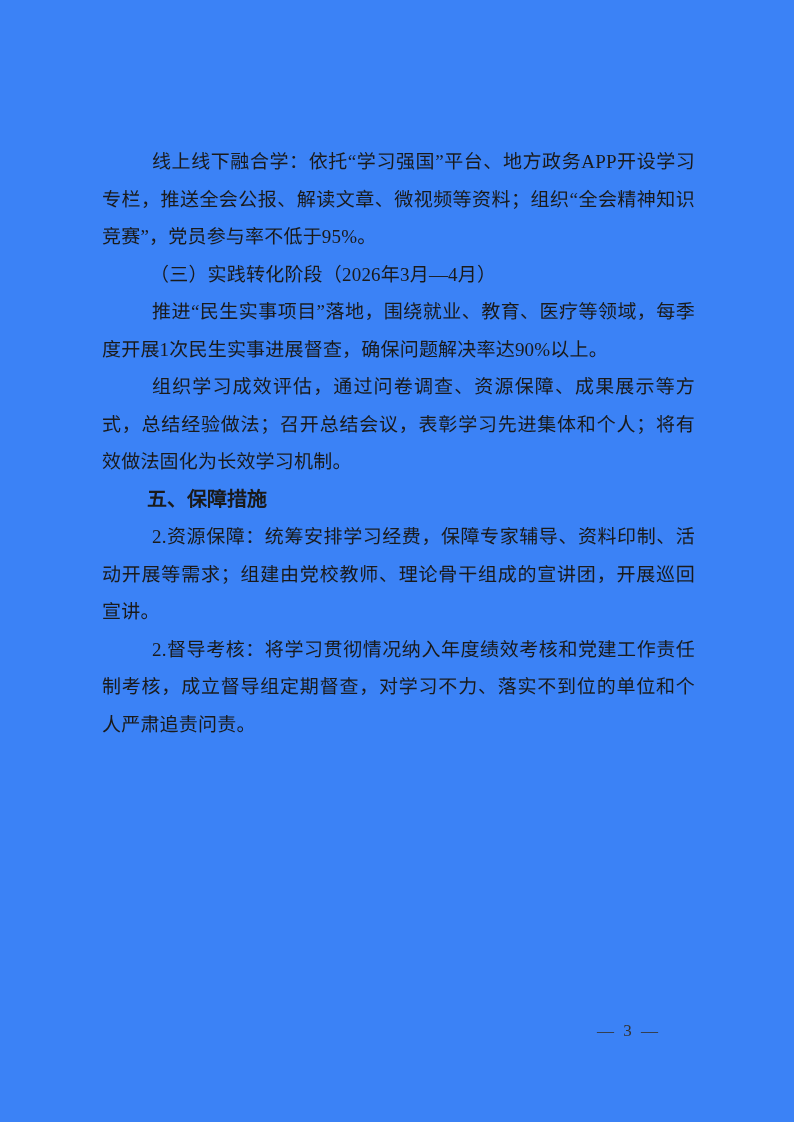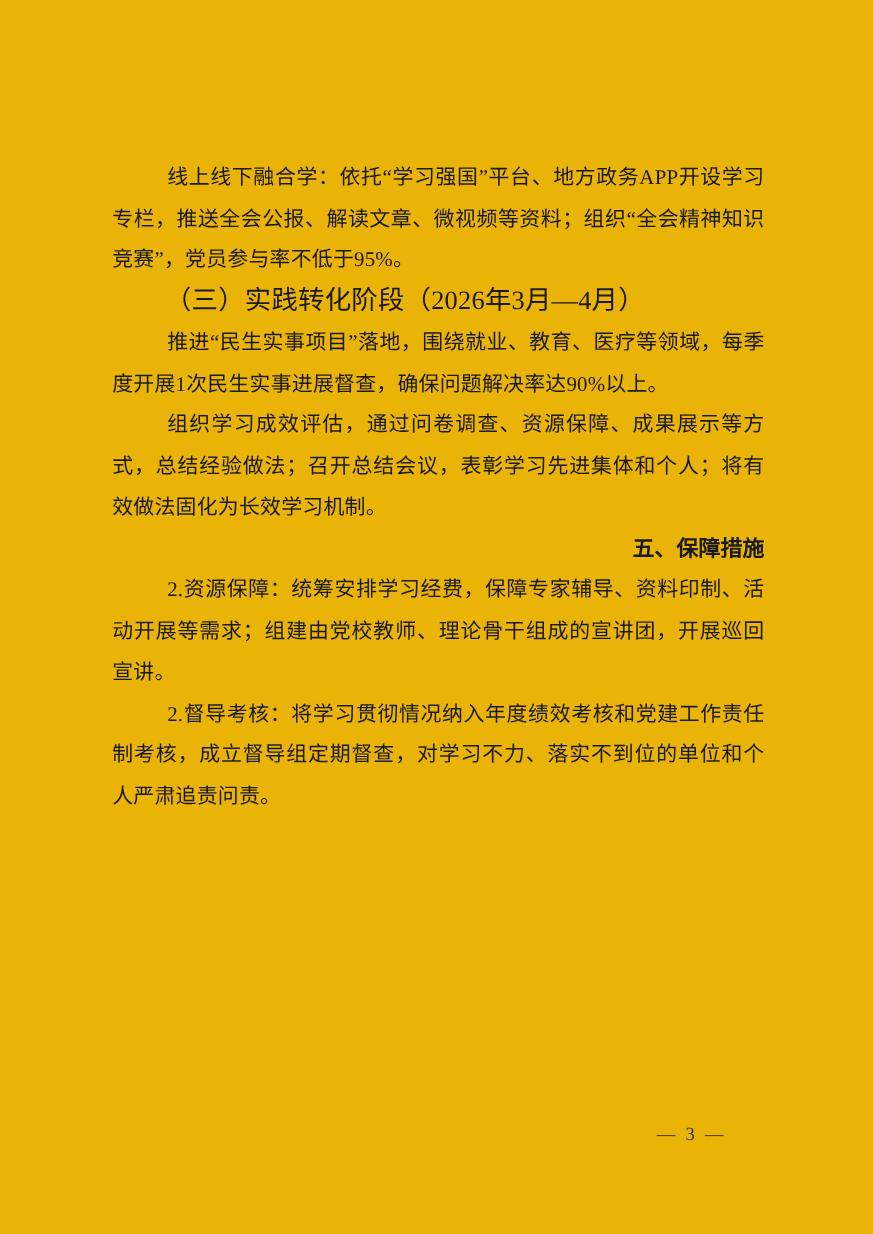--- a/index.html
+++ b/index.html
@@ -4,21 +4,21 @@
 <style>
   html, body {
     margin: 0;
     padding: 0;
     background: #ffffff;
   }
   .page {
     position: relative;
     width: 794px;
     height: 1122px;
-    background: #eab308;
+    background: #3b82f6;
     color: #1a1a1a;
     font-family: "Liberation Serif", "DejaVu Serif", serif;
     overflow: hidden;
   }
   .content {
     position: absolute;
     left: 102px;
     top: 143px;
     width: 593px;
   }
@@ -26,34 +26,33 @@
     margin: 0;
     font-size: 19px;
     line-height: 37.5px;
     text-align: justify;
     text-justify: inter-character;
     text-indent: 50px;
     letter-spacing: 0.2px;
   }
   .sub-heading {
     margin: 0;
-    font-size: 24px;
+    font-size: 19px;
     line-height: 37.5px;
     text-indent: 48px;
     letter-spacing: 0.2px;
     font-family: "Liberation Serif", "DejaVu Serif", serif;
   }
   .section-heading {
     margin: 0;
     font-size: 20px;
     line-height: 37.5px;
     text-indent: 45px;
     font-weight: 700;
     font-family: "Liberation Sans", "DejaVu Sans", sans-serif;
-    text-align: right;
   }
   .page-number {
     position: absolute;
     top: 1022px;
     right: 136px;
     font-size: 17px;
     line-height: 18px;
     color: #333333;
     word-spacing: 5px;
     font-family: "Liberation Serif", "DejaVu Serif", serif;

